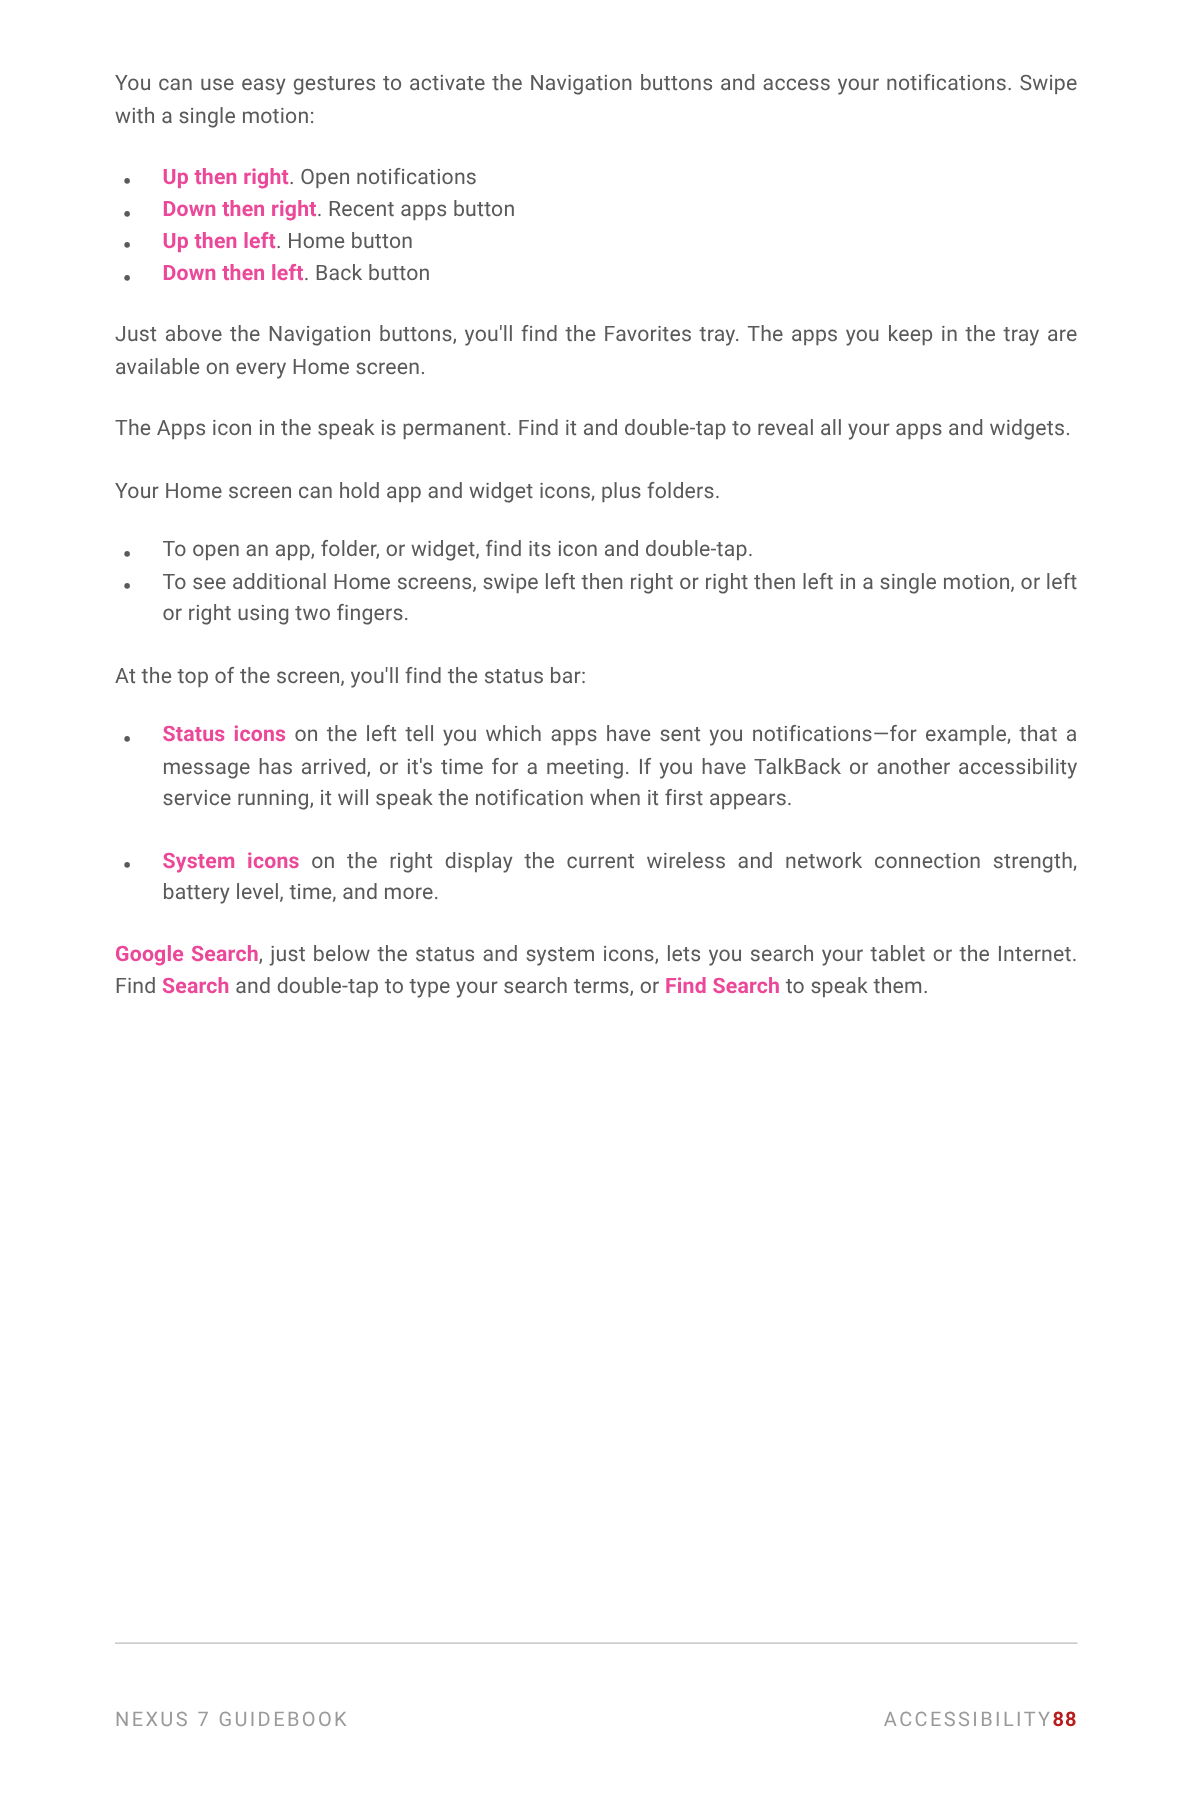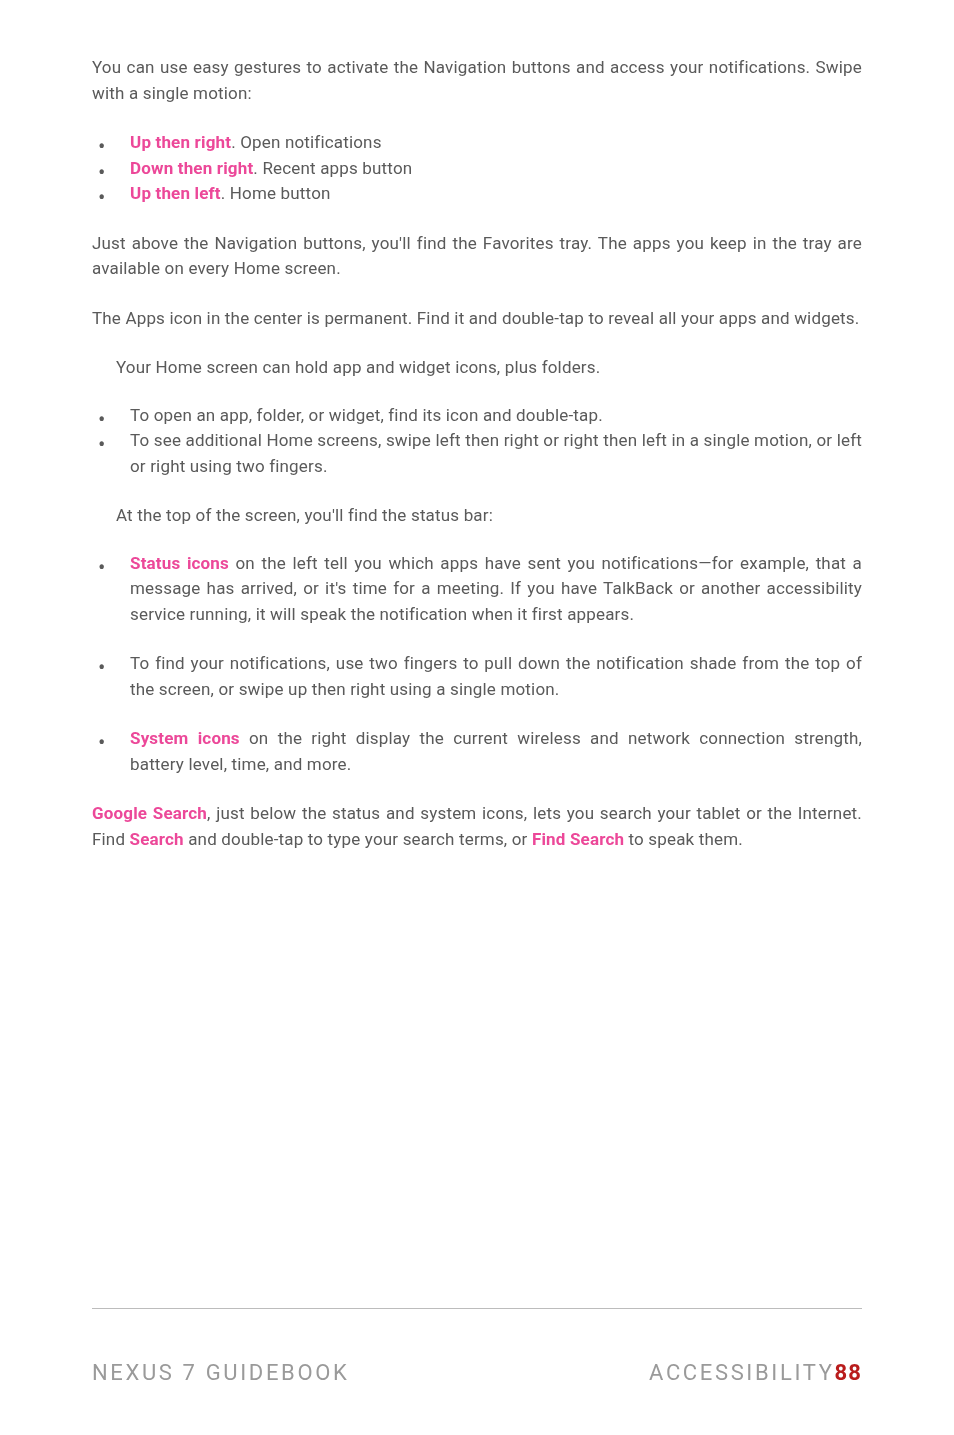--- a/index.html
+++ b/index.html
@@ -24,21 +24,20 @@
       line-height: 1.5;
       letter-spacing: 0.01em;
     }
     .para {
       text-align: justify;
       margin-bottom: 24px;
     }
     .para-tight {
       text-align: justify;
       margin-bottom: 22px;
-      margin-left: 24px;
     }
     ul.bullet-list {
       list-style: none;
       margin: 0 0 24px 0;
       padding: 0;
     }
     ul.bullet-list li {
       position: relative;
       padding-left: 38px;
       text-align: justify;
@@ -69,21 +68,21 @@
     }
     .footer-rule {
       border: none;
       border-top: 1px solid #bcbcbc;
       margin-bottom: 20px;
     }
     .footer-row {
       display: flex;
       justify-content: space-between;
       align-items: baseline;
-      font-size: 22px;
+      font-size: 16px;
       letter-spacing: 0.12em;
       color: #9a9a9a;
       text-align: center;
     }
     .footer-left {
       text-transform: uppercase;
     }
     .footer-right {
       display: flex;
       align-items: baseline;
@@ -102,38 +101,38 @@
 <body>
 
 <div class="content">
 
   <p class="para">You can use easy gestures to activate the Navigation buttons and access your notifications. Swipe with a single motion:</p>
 
   <ul class="bullet-list">
     <li><span class="bold">Up then right</span><span>. Open notifications</span></li>
     <li><span class="bold">Down then right</span><span>. Recent apps button</span></li>
     <li><span class="bold">Up then left</span><span>. Home button</span></li>
+    <li><span class="bold">Down then left</span><span>. Back button</span></li>
   </ul>
 
   <p class="para">Just above the Navigation buttons, you'll find the Favorites tray. The apps you keep in the tray are available on every Home screen.</p>
 
-  <p class="para">The Apps icon in the center is permanent. Find it and double-tap to reveal all your apps and widgets.</p>
+  <p class="para">The Apps icon in the speak is permanent. Find it and double-tap to reveal all your apps and widgets.</p>
 
   <p class="para-tight">Your Home screen can hold app and widget icons, plus folders.</p>
 
   <ul class="bullet-list">
     <li>To open an app, folder, or widget, find its icon and double-tap.</li>
     <li>To see additional Home screens, swipe left then right or right then left in a single motion, or left or right using two fingers.</li>
   </ul>
 
   <p class="para-tight">At the top of the screen, you'll find the status bar:</p>
 
   <ul class="bullet-list spaced">
     <li><span class="bold">Status icons</span><span> on the left tell you which apps have sent you notifications—for example, that a message has arrived, or it's time for a meeting. If you have TalkBack or another accessibility service running, it will speak the notification when it first appears.</span></li>
-    <li>To find your notifications, use two fingers to pull down the notification shade from the top of the screen, or swipe up then right using a single motion.</li>
     <li><span class="bold">System icons</span><span> on the right display the current wireless and network connection strength, battery level, time, and more.</span></li>
   </ul>
 
   <p class="para"><span class="bold">Google Search</span><span>, just below the status and system icons, lets you search your tablet or the Internet. Find </span><span class="bold">Search</span><span> and double-tap to type your search terms, or </span><span class="bold">Find Search</span><span> to speak them.</span></p>
 
 </div>
 
 <div class="footer">
   <hr class="footer-rule">
   <div class="footer-row">

